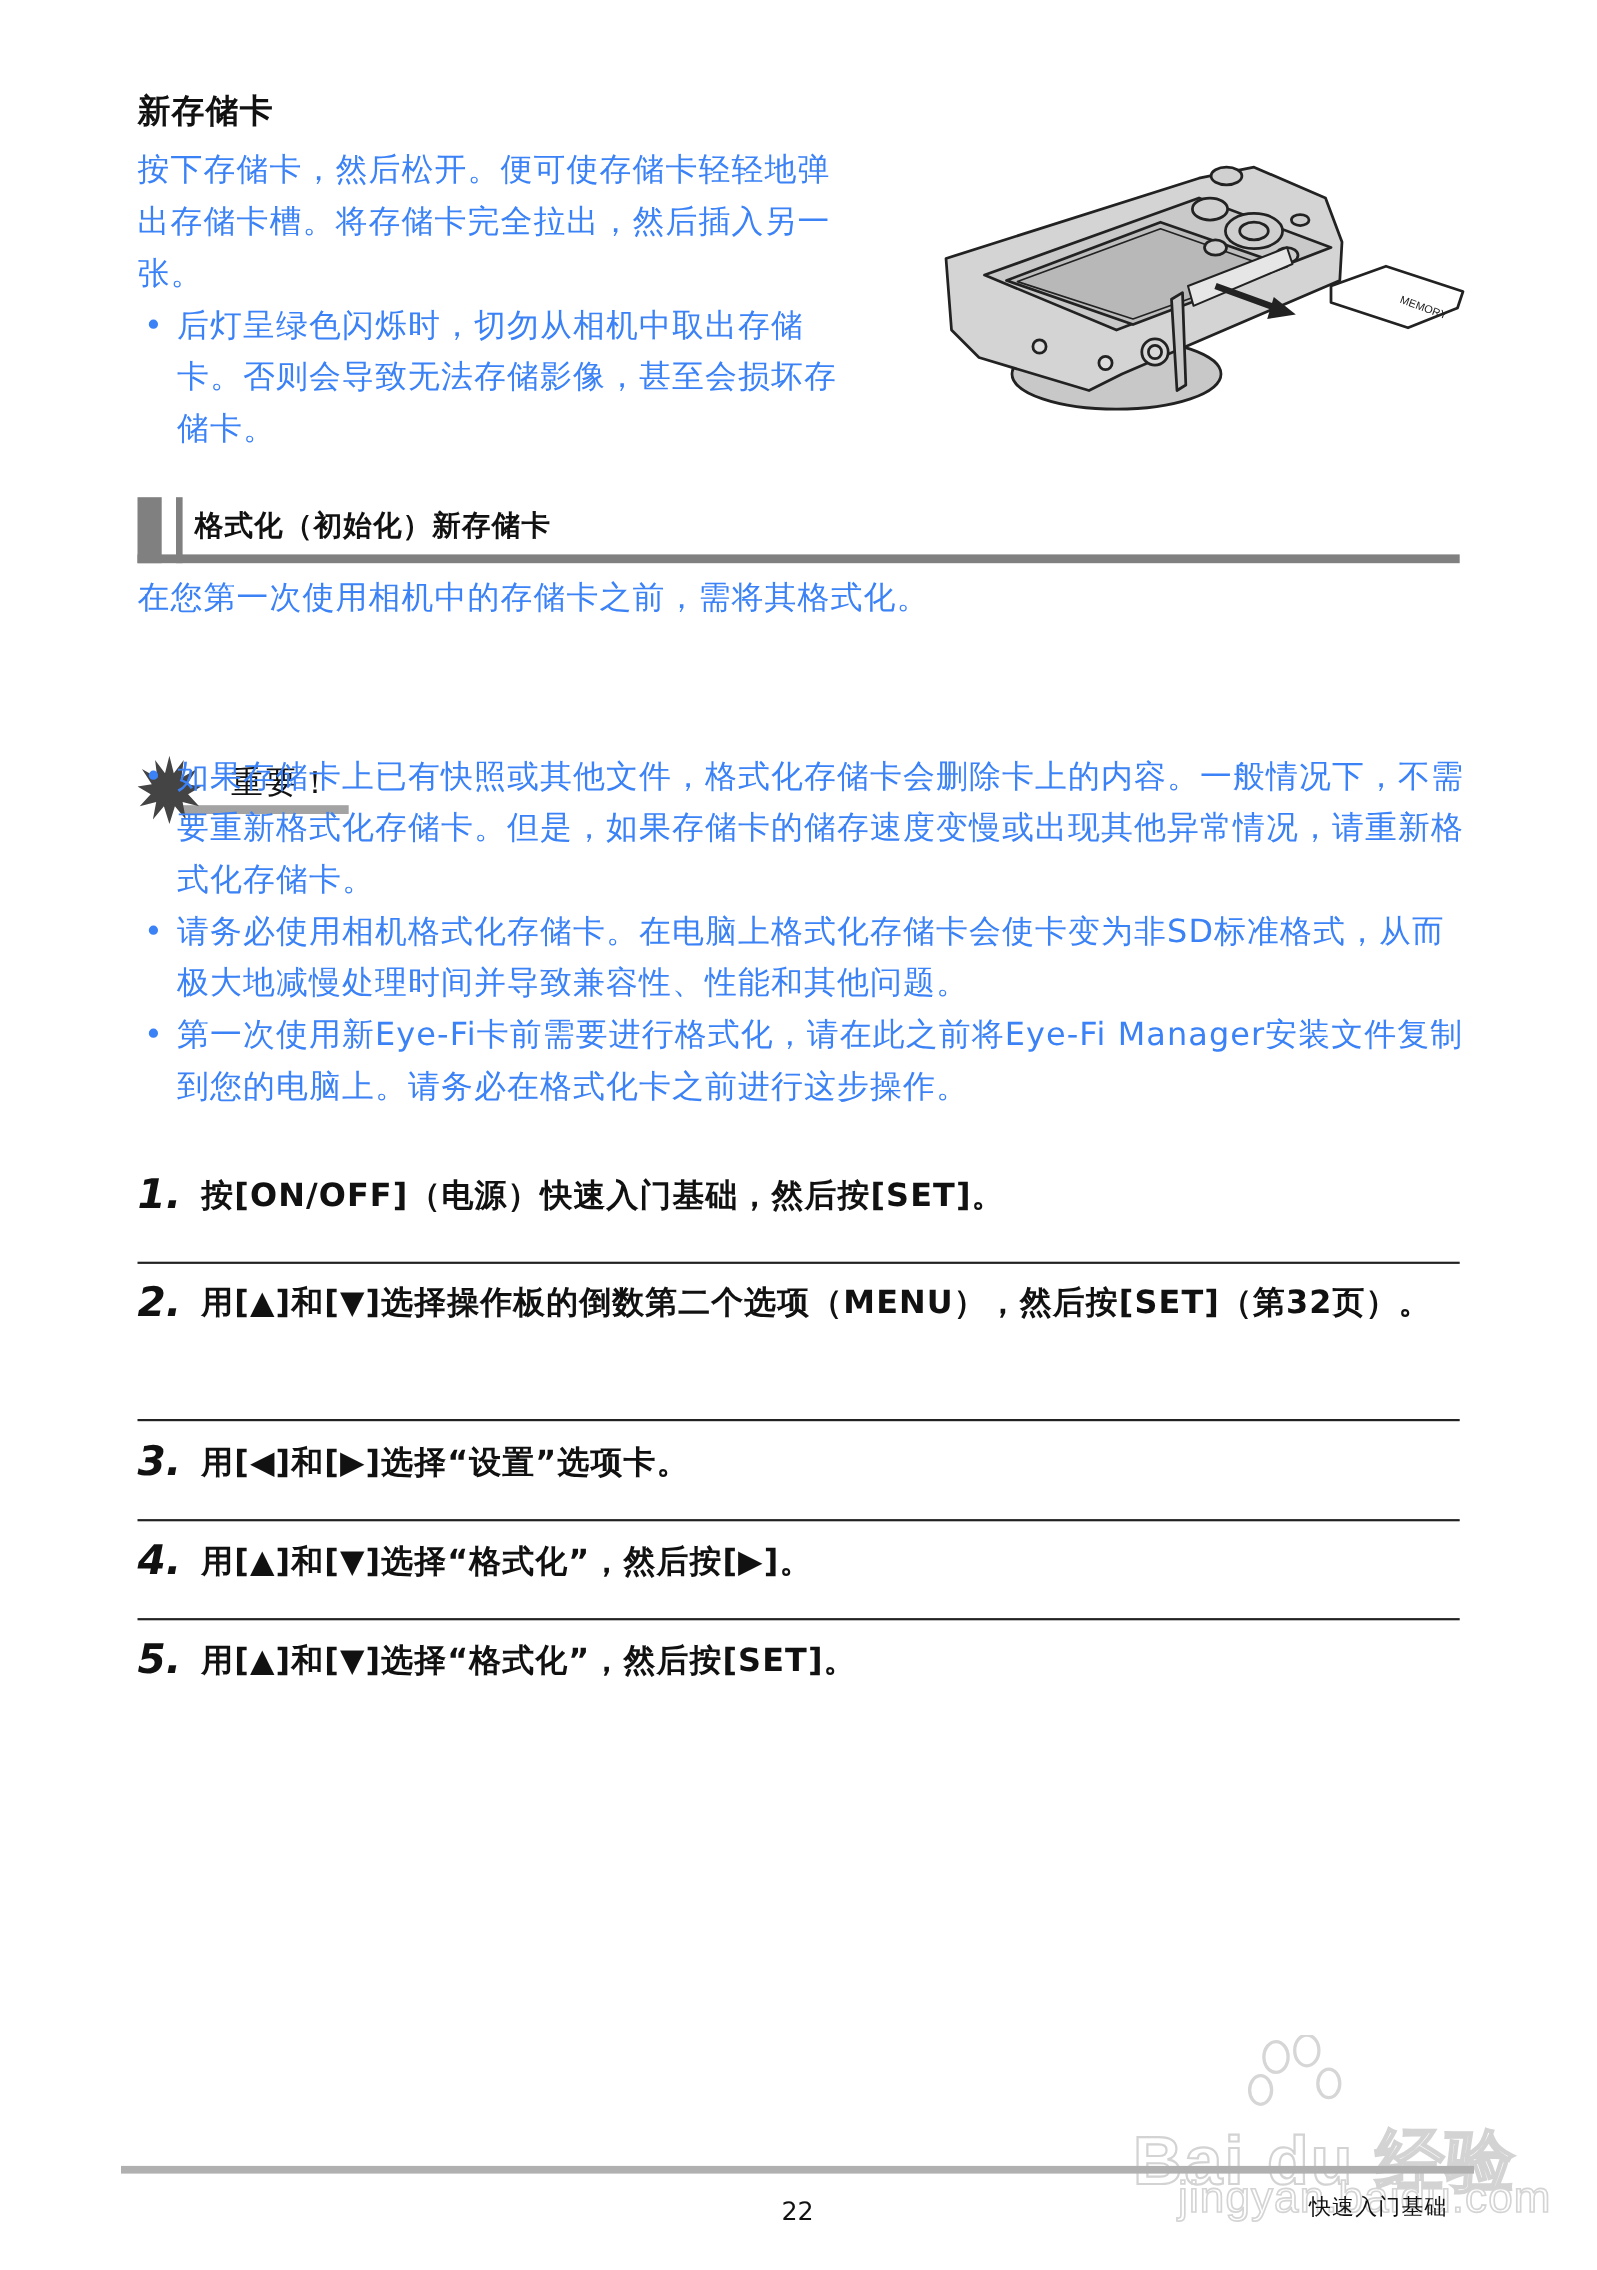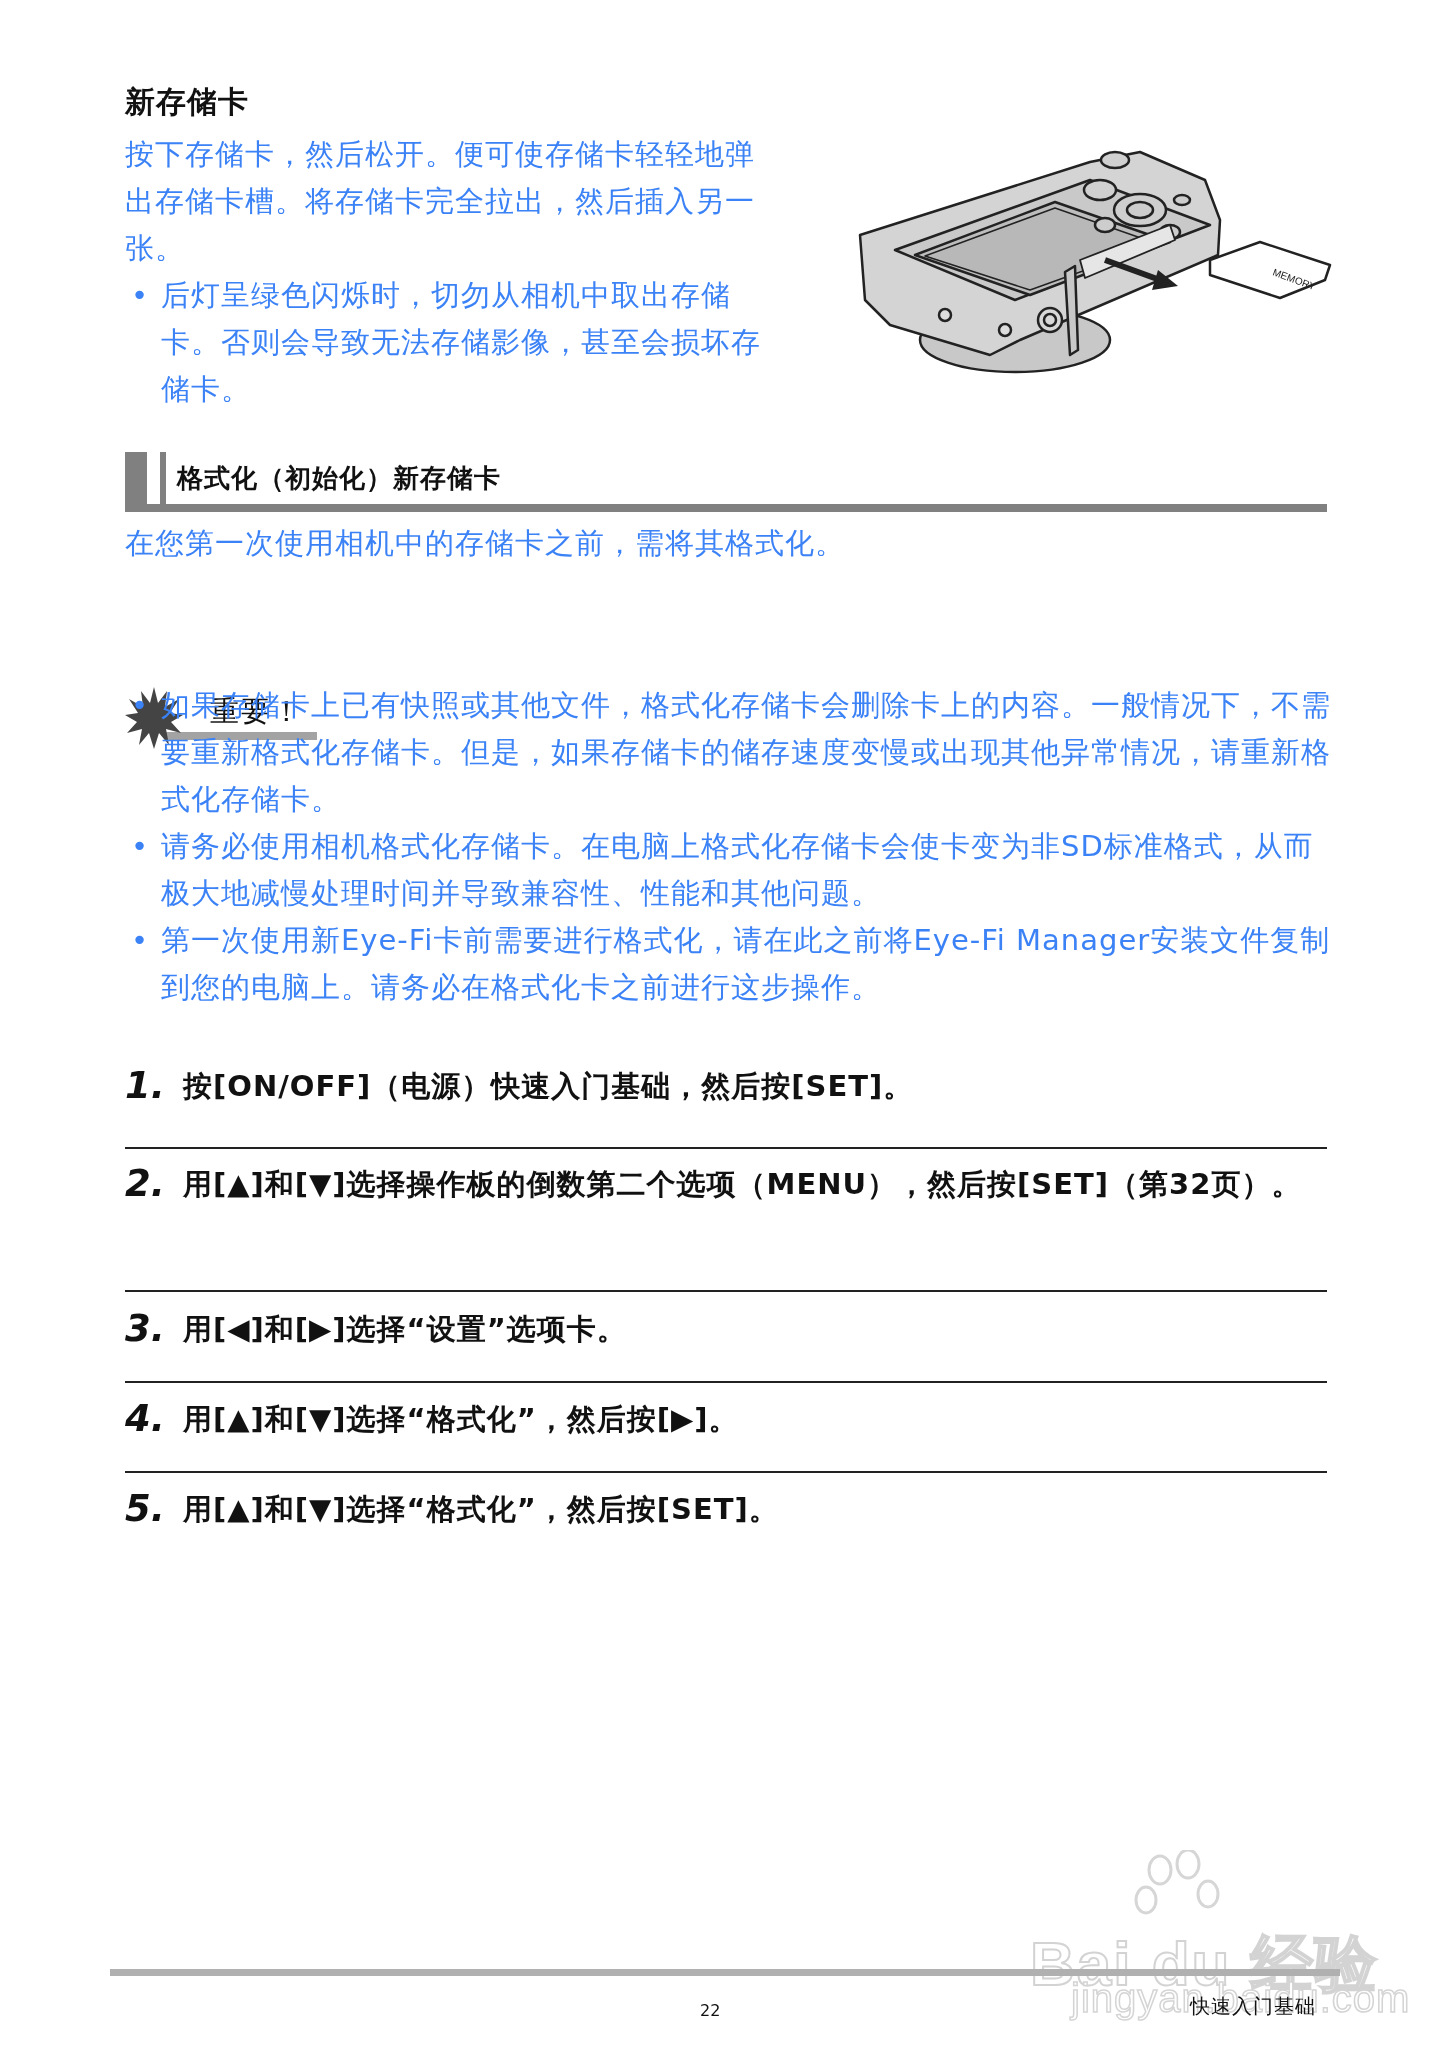--- a/index.html
+++ b/index.html
@@ -41,21 +41,21 @@
 
   
   .step { left: 125px; width: 1202px; }
   .step-row { display: flex; align-items: flex-start; }
   .step-num { width: 58px; flex: 0 0 58px; font-size: 37px; font-weight: bold; font-style: italic; line-height: 48px; }
   .step-text { flex: 1; font-size: 29px; font-weight: bold; line-height: 48px; letter-spacing: 1px; }
   .step-divider { position: absolute; left: 125px; width: 1202px; height: 2px; background: #222222; }
 
   
   #footer-rule { left: 110px; top: 1969px; width: 1230px; height: 7px; background: #b0b0b0; }
-  #page-number { left: 700px; top: 1994px; width: 50px; font-size: 16px; line-height: 34px; }
+  #page-number { left: 700px; top: 1994px; width: 50px; text-align: center; font-size: 23px; line-height: 34px; }
   #footer-label { left: 1190px; top: 1992px; font-size: 20px; line-height: 28px; letter-spacing: 1px; white-space: nowrap; }
 
   
   #watermark { left: 1030px; top: 1850px; width: 330px; height: 170px; opacity: 0.9; }
   #wm-brand { left: 0; top: 72px; font-size: 62px; font-weight: bold; color: #ffffff;
     -webkit-text-stroke: 2px #cfcfcf; letter-spacing: 2px; font-family: "Liberation Sans", sans-serif; white-space: nowrap; }
   #wm-url { left: 0; top: 126px; font-size: 40px; color: #ffffff; -webkit-text-stroke: 1.5px #d0d0d0;
     font-family: "Liberation Sans", sans-serif; white-space: nowrap; letter-spacing: 1px; margin-left: 41px; }
 </style>
 </head>

